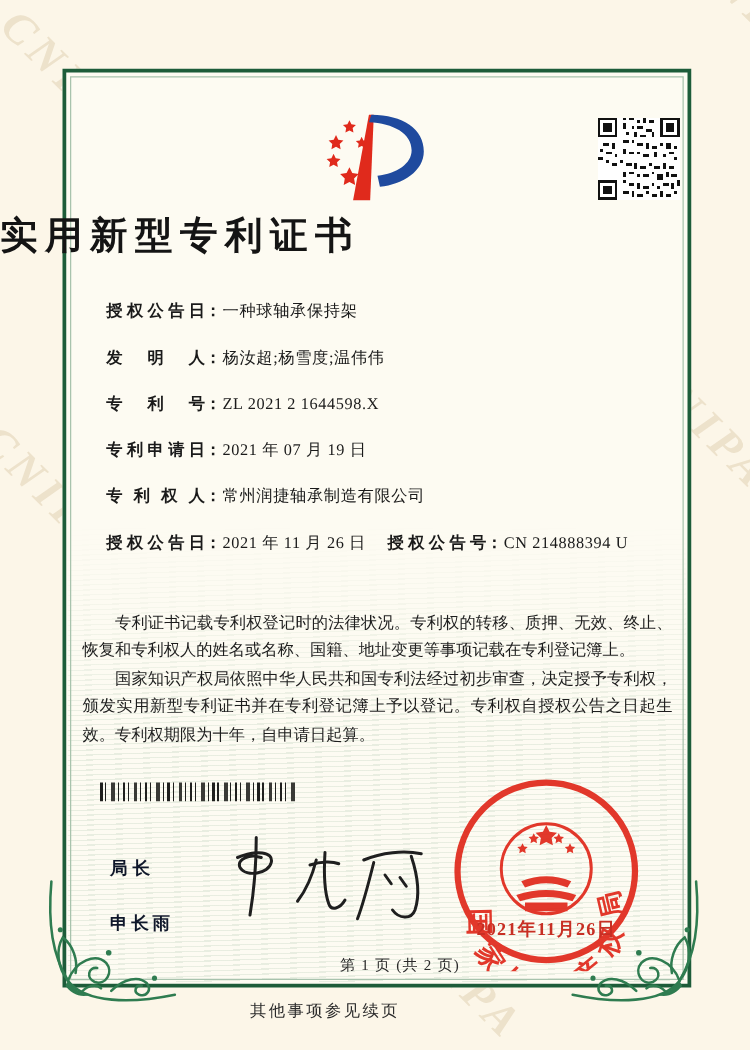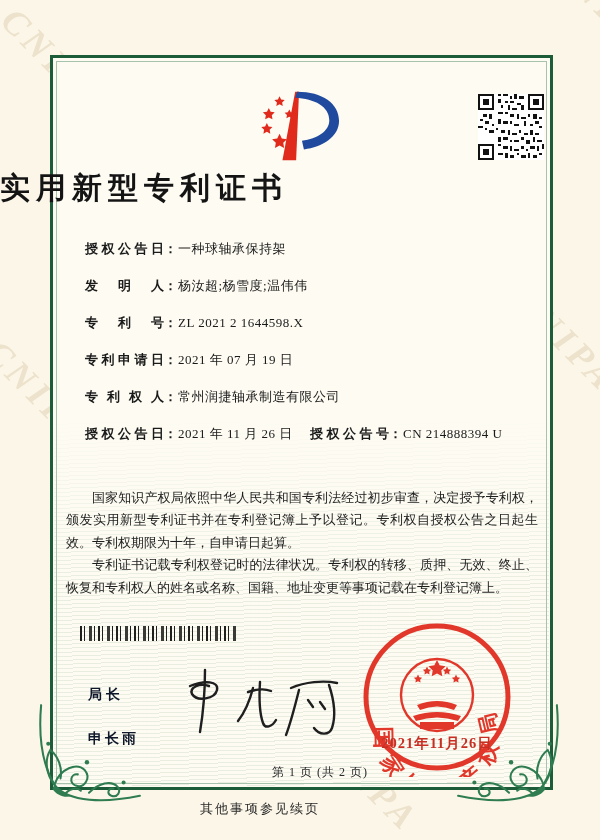--- a/index.html
+++ b/index.html
@@ -204,22 +204,22 @@
       <span>
         <span class="flabel">授权公告日</span><span class="fcolon">：</span><span class="fvalue">2021 年 11 月 26 日</span>
       </span>
       <span class="second">
         <span class="flabel">授权公告号</span><span class="fcolon">：</span><span class="fvalue">CN 214888394 U</span>
       </span>
     </div>
   </div>
 
   <div class="bodytext">
+    <p>专利证书记载专利权登记时的法律状况。专利权的转移、质押、无效、终止、恢复和专利权人的姓名或名称、国籍、地址变更等事项记载在专利登记簿上。</p>
     <p>国家知识产权局依照中华人民共和国专利法经过初步审查，决定授予专利权，颁发实用新型专利证书并在专利登记簿上予以登记。专利权自授权公告之日起生效。专利权期限为十年，自申请日起算。</p>
-    <p>专利证书记载专利权登记时的法律状况。专利权的转移、质押、无效、终止、恢复和专利权人的姓名或名称、国籍、地址变更等事项记载在专利登记簿上。</p>
   </div>
 
   <div class="barcode"></div>
 
   <div class="officer">
     <div class="o-title">局长</div>
     <div class="o-name">申长雨</div>
   </div>
 
   <svg class="signature" viewBox="0 0 185 95">

